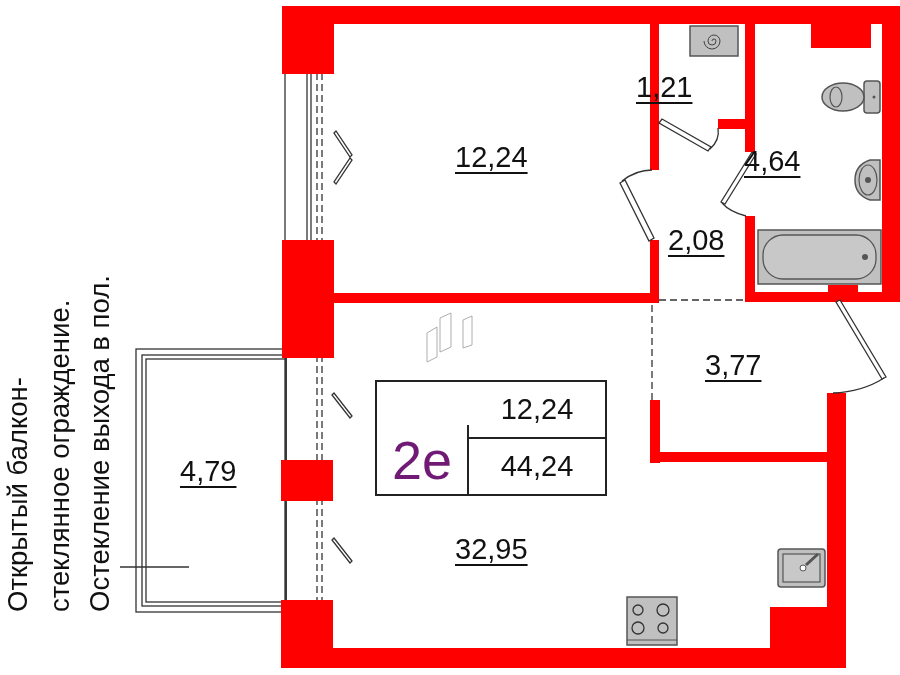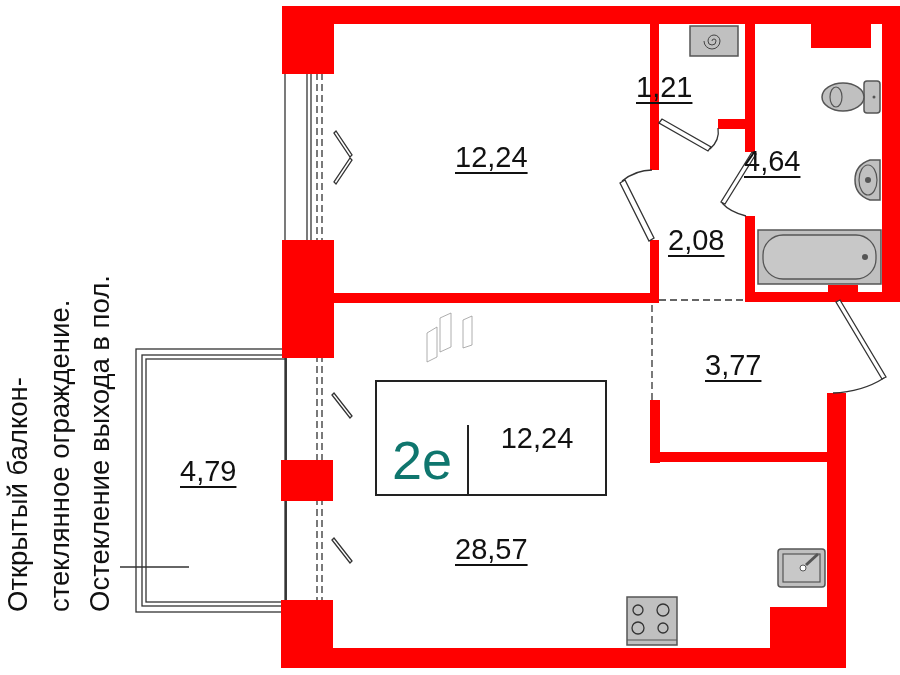--- a/index.html
+++ b/index.html
@@ -6,21 +6,21 @@
   body { width:900px; height:675px; position:relative; overflow:hidden; font-family:"Liberation Sans", sans-serif; }
   #plan { position:absolute; left:0; top:0; width:900px; height:675px; }
   .wall { fill:#ff0000; }
   .thin { stroke:#333; stroke-width:1.3; fill:none; }
   .dash { stroke:#333; stroke-width:1.3; stroke-dasharray:7 4; fill:none; }
   .fixture { fill:#c0c0c0; stroke:#555; stroke-width:1.5; }
   .door { fill:#fff; stroke:#333; stroke-width:1.3; }
   .area-label { position:absolute; font-size:29px; color:#111; text-decoration:underline; text-underline-offset:5px; text-decoration-thickness:1.5px; line-height:1; white-space:nowrap; }
   .side-note { position:absolute; font-size:27.5px; color:#111; transform-origin:0 0; transform:rotate(-90deg); white-space:nowrap; line-height:1; }
   .info-box { position:absolute; left:375px; top:380px; width:232px; height:116px; border:2px solid #222; box-sizing:border-box; display:flex; background:#fff; }
-  .info-type { width:90px; border-right:2px solid #222; display:flex; align-items:center; justify-content:center; font-size:54px; color:#0f766e;margin-top:43px; }
+  .info-type { width:90px; border-right:2px solid #222; display:flex; align-items:center; justify-content:center; font-size:54px; color:#701a75;margin-top:43px; }
   .info-values { flex:1; display:flex; flex-direction:column; }
   .info-row { flex:1; display:flex; align-items:center; justify-content:center; font-size:29px; color:#111; }
   .info-row + .info-row { border-top:2px solid #222; }
 </style>
 </head>
 <body>
 
 <svg id="plan" viewBox="0 0 900 675" xmlns="http://www.w3.org/2000/svg">
 
   <g>
@@ -163,25 +163,26 @@
       <polygon points="463,320 472,316 472,345 463,348"></polygon>
     </g>
   </g>
 </svg>
 
 <div class="area-label" style="left:455px; top:143px;">12,24</div>
 <div class="area-label" style="left:636px; top:73px;">1,21</div>
 <div class="area-label" style="left:744px; top:147px;">4,64</div>
 <div class="area-label" style="left:668px; top:226px;">2,08</div>
 <div class="area-label" style="left:705px; top:351px;text-decoration:underline;">3,77</div>
-<div class="area-label" style="left:455px; top:535px;">28,57</div>
+<div class="area-label" style="left:455px; top:535px;">32,95</div>
 <div class="area-label" style="left:180px; top:457px;">4,79</div>
 
 <div class="info-box">
   <div class="info-type">2е</div>
   <div class="info-values">
     <div class="info-row">12,24</div>
+    <div class="info-row">44,24</div>
   </div>
 </div>
 
 <div class="side-note" style="left:4px; top:612px;">Открытый балкон-</div>
 <div class="side-note" style="left:46px; top:612px;">стеклянное ограждение.</div>
 <div class="side-note" style="left:86px; top:612px;">Остекление выхода в пол.</div>
 
 </body></html>

